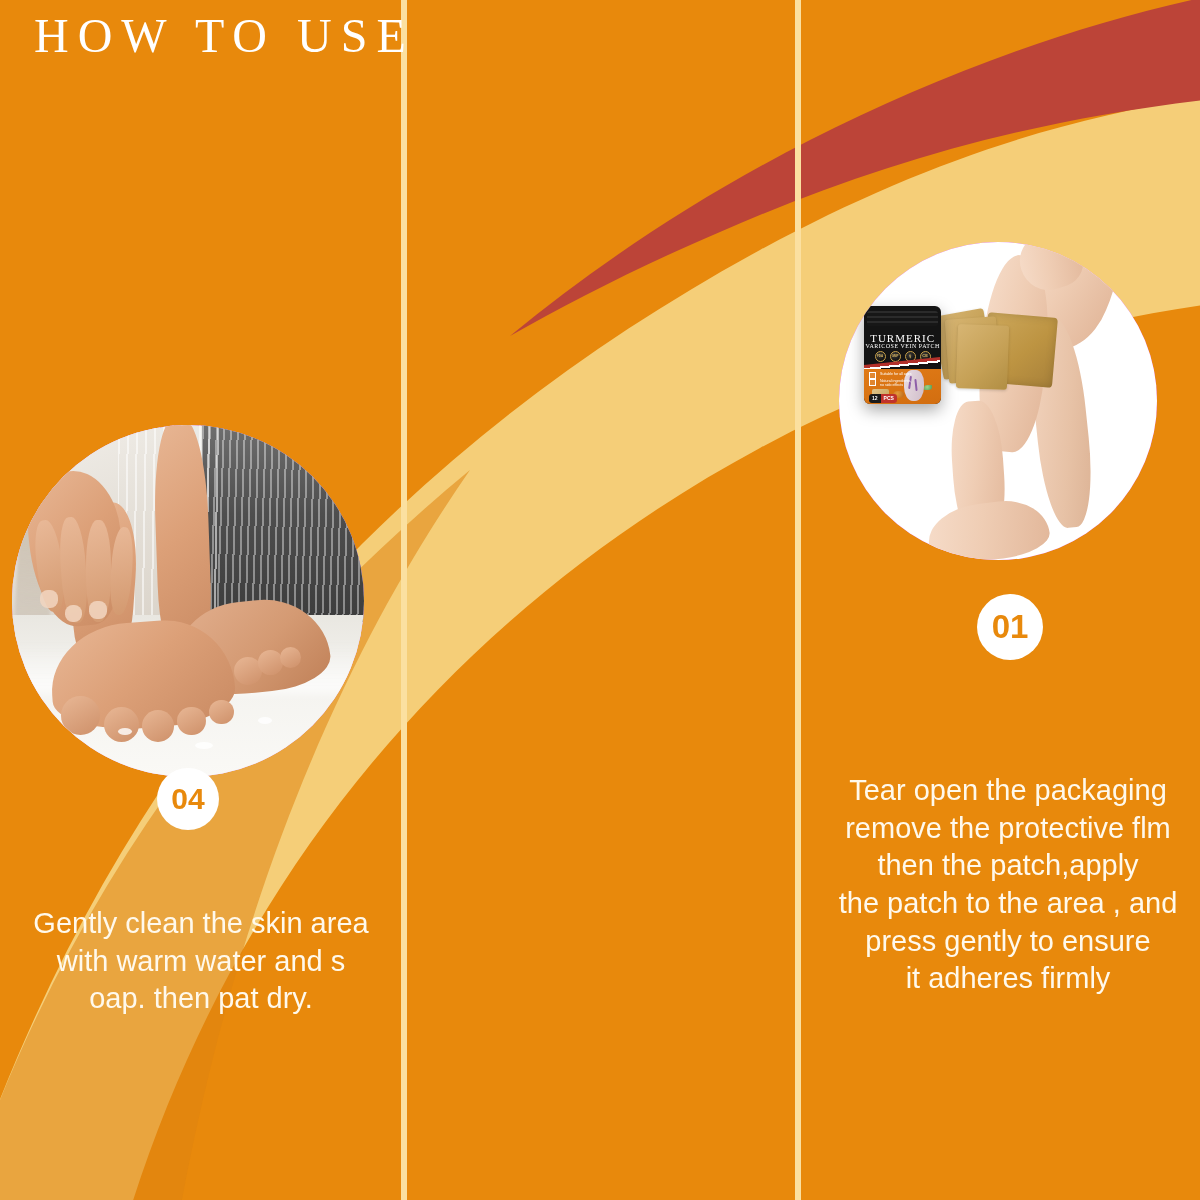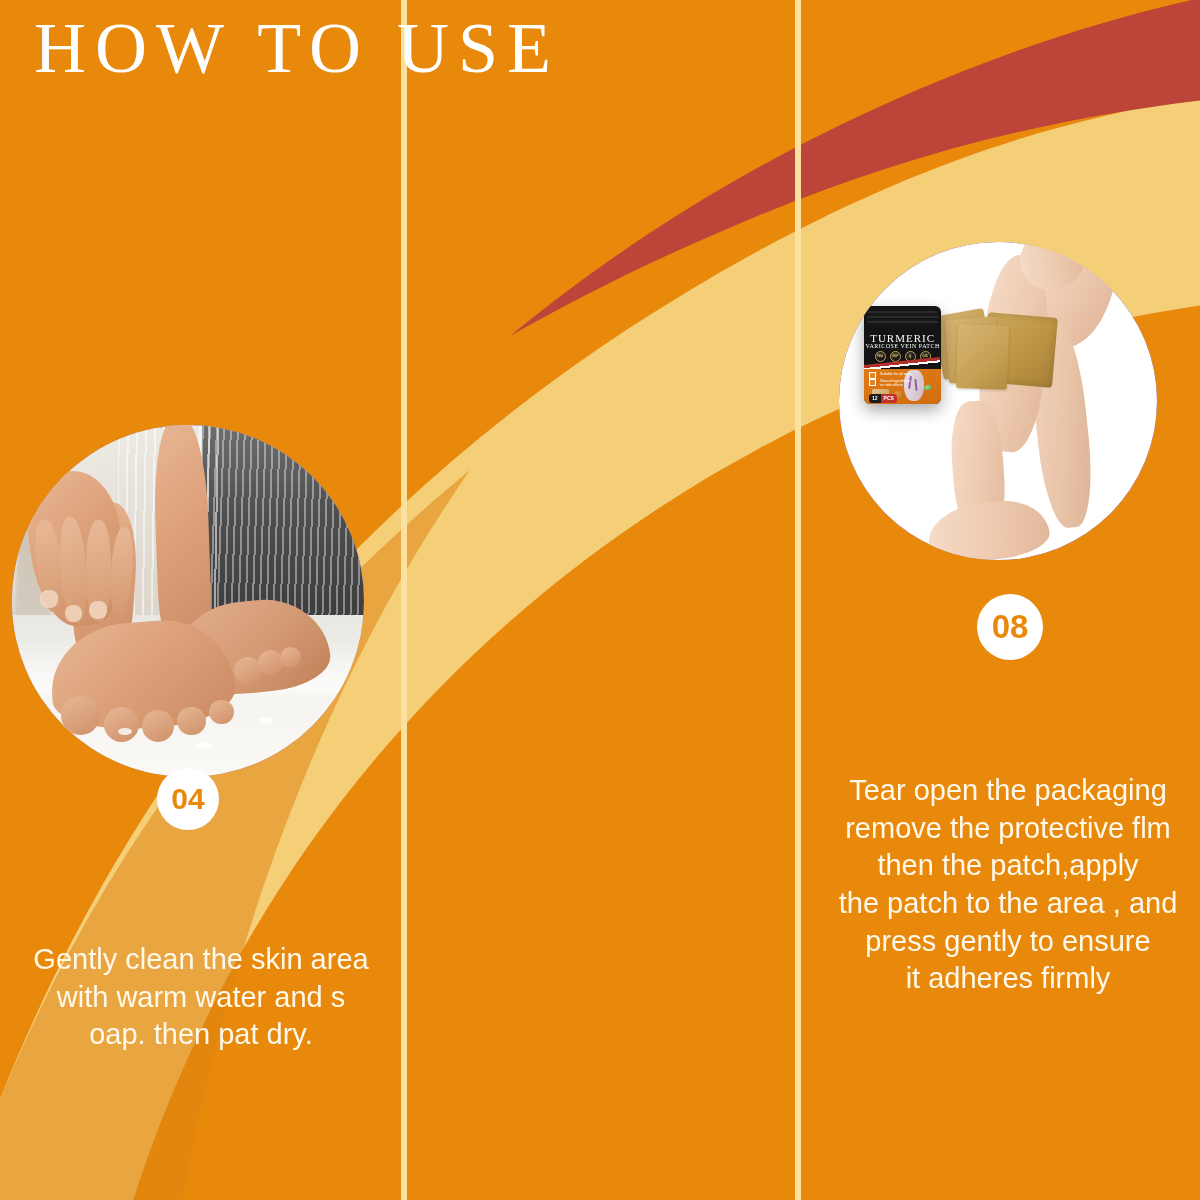--- a/index.html
+++ b/index.html
@@ -18,21 +18,21 @@
   .bg-svg{position:absolute;top:0;left:0;width:1200px;height:1200px;}
 
   
   .header{
     position:absolute;top:0;left:0;width:1200px;height:110px;z-index:6;
   }
   .title{
     position:absolute;left:34px;top:12px;
     color:#FFFFFF;
     font-family:"Liberation Serif", serif;
-    font-size:72px;font-weight:400;
+    font-size:48px;font-weight:400;
     letter-spacing:9px;
     line-height:1;
     white-space:nowrap;
   }
 
   
   .divider{
     position:absolute;top:0;width:6px;height:1200px;
     background:#FBE0A0;z-index:5;
   }
@@ -41,21 +41,21 @@
 
   
   .col{position:absolute;top:0;height:1200px;z-index:7;}
   .col1{left:0;width:401px;}
   .col2{left:407px;width:388px;}
   .col3{left:801px;width:399px;}
 
   
   .photo-circle{
     position:absolute;border-radius:50%;overflow:hidden;
-    background:#4c1d95;
+    background:#d946ef;
   }
 
   
   .c1{left:12px;top:425px;width:352px;height:352px;
       box-shadow:0 0 0 0 rgba(0,0,0,0);}
   
   .c2{left:432px;top:242px;width:318px;height:318px;}
 
   
   .shower-scene{position:absolute;inset:0;background:#EAEAE6;}
@@ -178,21 +178,21 @@
     font-family:"Liberation Sans", sans-serif;
   }
 
   
   .caption{
     position:absolute;color:#FFF9EC;text-align:center;
     font-family:"Liberation Sans", sans-serif;
     font-weight:400;line-height:1.30;
     white-space:pre-line;
   }
-  .cap1{left:10px;width:382px;top:905px;font-size:29px;margin-top:36px;}
+  .cap1{left:10px;width:382px;top:905px;font-size:29px;}
   .cap2{left:410px;width:382px;top:772px;font-size:29px;}
 </style>
 </head>
 <body>
 
 <div id="poster">
 
   <div class="bg-layer">
     <svg class="bg-svg" viewBox="0 0 1200 1200" preserveAspectRatio="none">
 
@@ -307,21 +307,21 @@
             <div class="leaf-blob" style="left:78%;top:46%;width:10%;height:14%;"></div>
             <div class="pkg-pcs" style="left:6%;bottom:4%;height:9px;font-size:5px;">
               <div class="pcs-num" style="padding:0 3px;">12</div>
               <div class="pcs-lbl" style="padding:0 3px;">PCS</div>
             </div>
           </div>
         </div>
       </div>
     </div>
 
-    <div class="step-badge" style="left:570px;top:594px;width:66px;height:66px;font-size:33px;">08</div>
+    <div class="step-badge" style="left:570px;top:594px;width:66px;height:66px;font-size:33px;">01</div>
 
     <div class="caption cap2">Tear open the packaging
 remove the protective flm
 then the patch,apply
 the patch to the area , and
 press gently to ensure
 it adheres firmly</div>
   </div>
 
   <div class="col col3">

